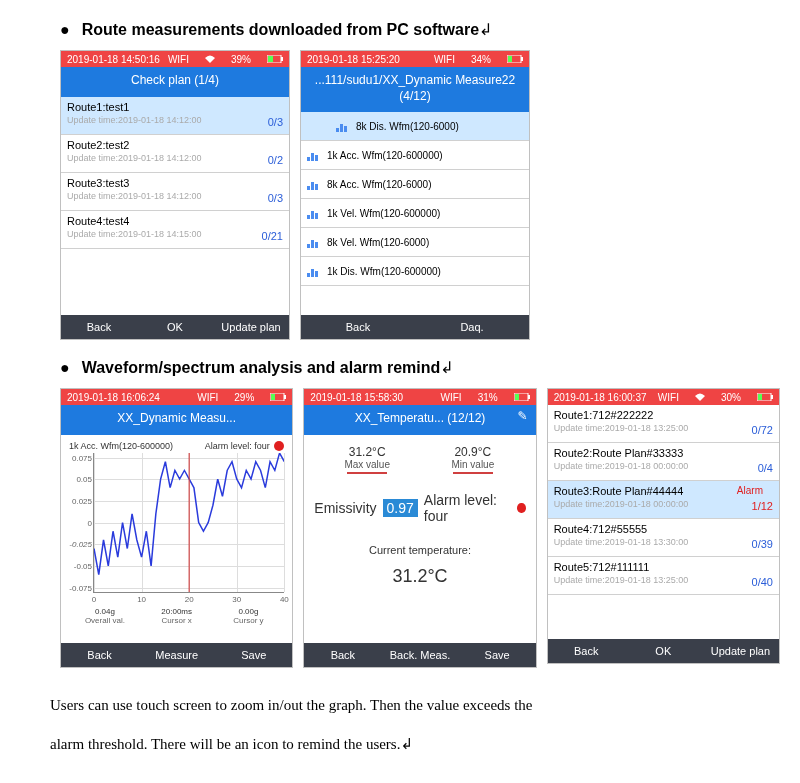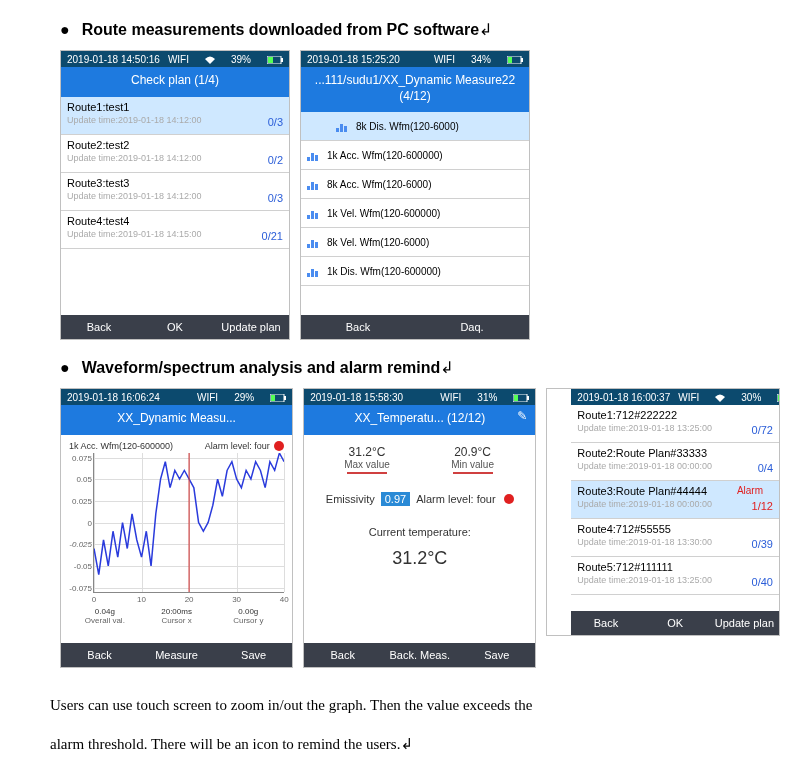--- a/index.html
+++ b/index.html
@@ -24,24 +24,24 @@
   .row { display: flex; gap: 10px; margin-left: 40px; }
   .phone {
     border: 1px solid #c0c0c0;
     background: #fff;
     display: flex;
     flex-direction: column;
     font-size: 10px;
     overflow: hidden;
   }
   .phone .statusbar {
-    background: #0c4a6e;
+    background: #ef4444;
     color: #fff;
     display: flex;
-    align-items: flex-end;
+    align-items: center;
     padding: 2px 6px;
     font-size: 10px;
     gap: 4px;
     height: 16px;
   }
   .statusbar .sb-left { flex: 0 0 auto; }
   .statusbar .sb-spacer { flex: 1; }
   .statusbar .sb-right { display: flex; align-items: center; gap: 16px; }
   .wifi-icon, .battery-icon {
     display: inline-block;
@@ -153,21 +153,21 @@
   .chart-footer .pair .l { display:block; color:#666; }
   
   .temp-body { padding: 6px 10px; font-size: 11px; color:#333; }
   .temp-top { display:flex; }
   .temp-top .half { flex:1; text-align:center; padding:4px 0; }
   .temp-top .half .val { font-size:12px; }
   .temp-top .half .lbl { font-size:10px; color:#555; }
   .temp-underline { height:2px; background:#d04040; width:40px; margin:2px auto 0 auto; }
   .temp-mid {
     display:flex; align-items:center; justify-content:center;
-    gap:6px; font-size:11px; margin:14px 0;
+    gap:6px; font-size:14px; margin:14px 0;
   }
   .emiss-val {
     background:#2a8ad6; color:#fff; padding:1px 4px;
   }
   .temp-cur-label { text-align:center; font-size:11px; margin-top:20px; }
   .temp-cur-val { text-align:center; font-size:18px; margin-top:10px; }
   
   .body-text {
     font-size: 15px;
     line-height: 2.6;
@@ -448,21 +448,21 @@
       <div class="temp-cur-label">Current temperature:</div>
       <div class="temp-cur-val">31.2°C</div>
     </div>
     <div class="footer" id="phoneD-footer">
         <div class="btn">Back</div>
         <div class="btn">Back. Meas.</div>
         <div class="btn">Save</div>
       </div>
   </div>
 
-  <div class="phone" style="width:238px; height:248px;padding-left:24px;">
+  <div class="phone" style="width:238px; height:276px;">
     <div class="statusbar">
       <span class="sb-left">2019-01-18 16:00:37</span>
       <span class="sb-spacer"></span>
       <span class="sb-right">
         <span>WIFI</span>
         <span class="wifi-icon">
             <svg width="10" height="8">
               <path d="M0 3 Q5 -2 10 3 L5 8 Z" fill="#fff"></path>
             </svg>
           </span>

